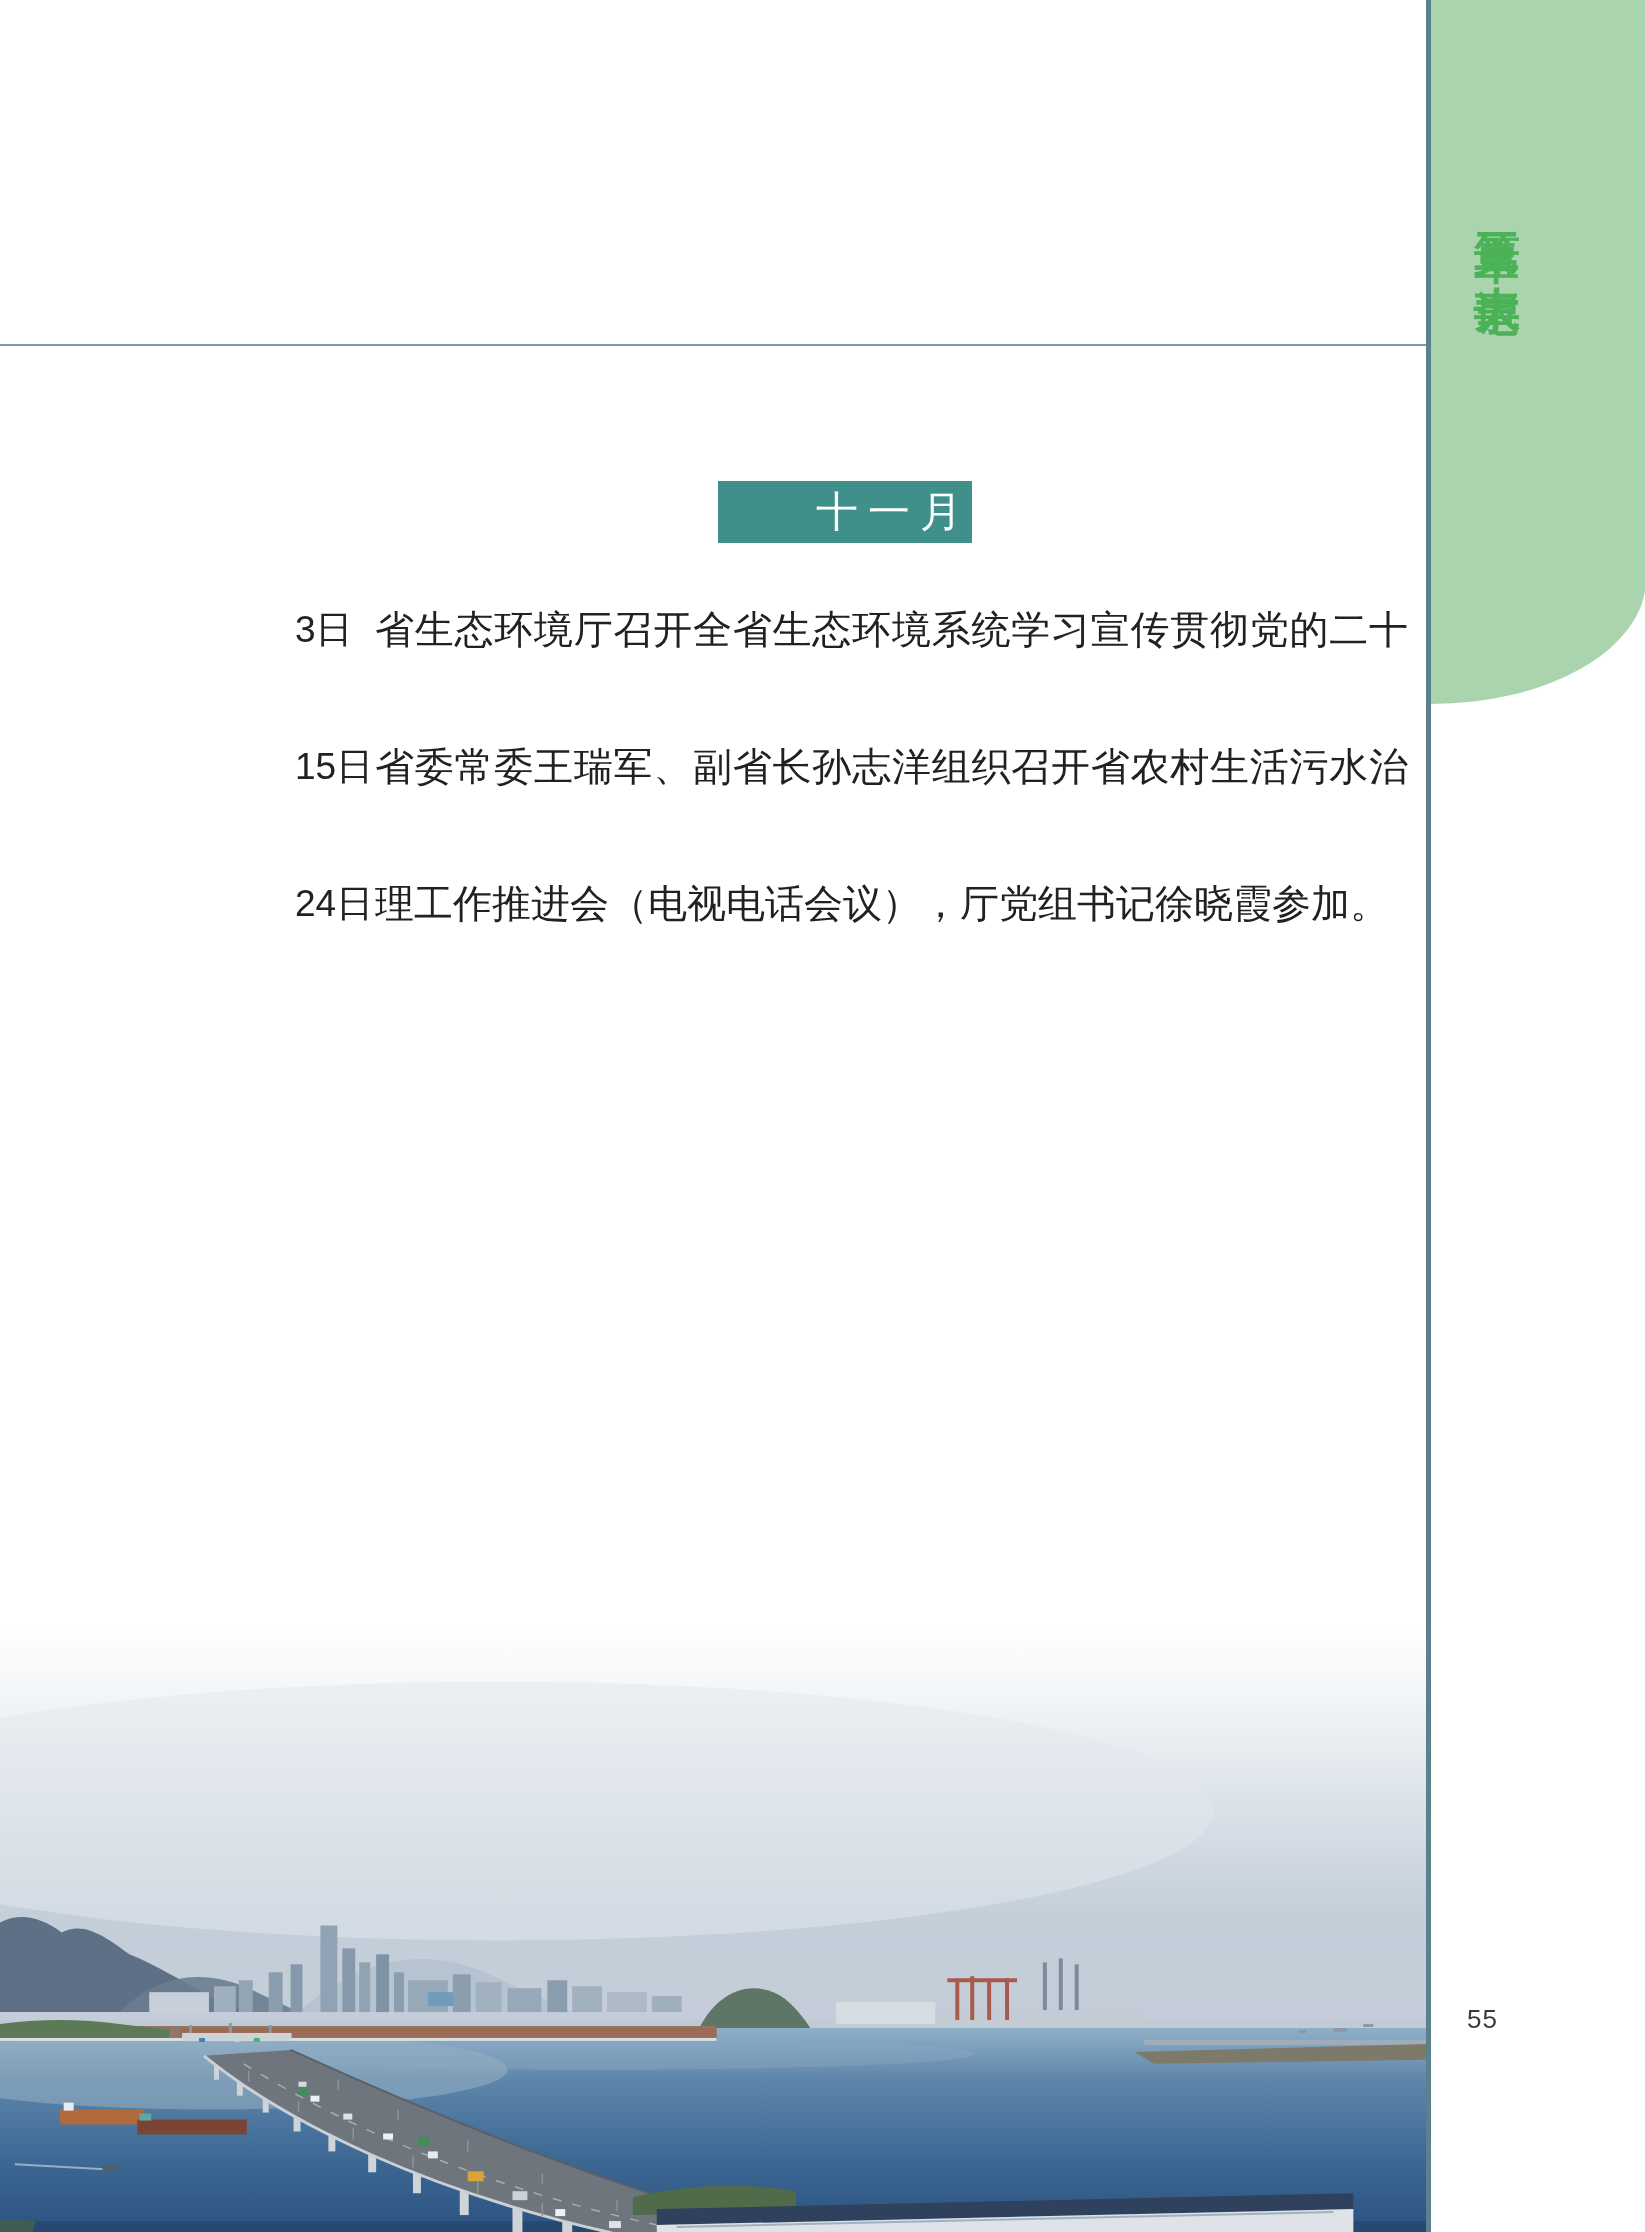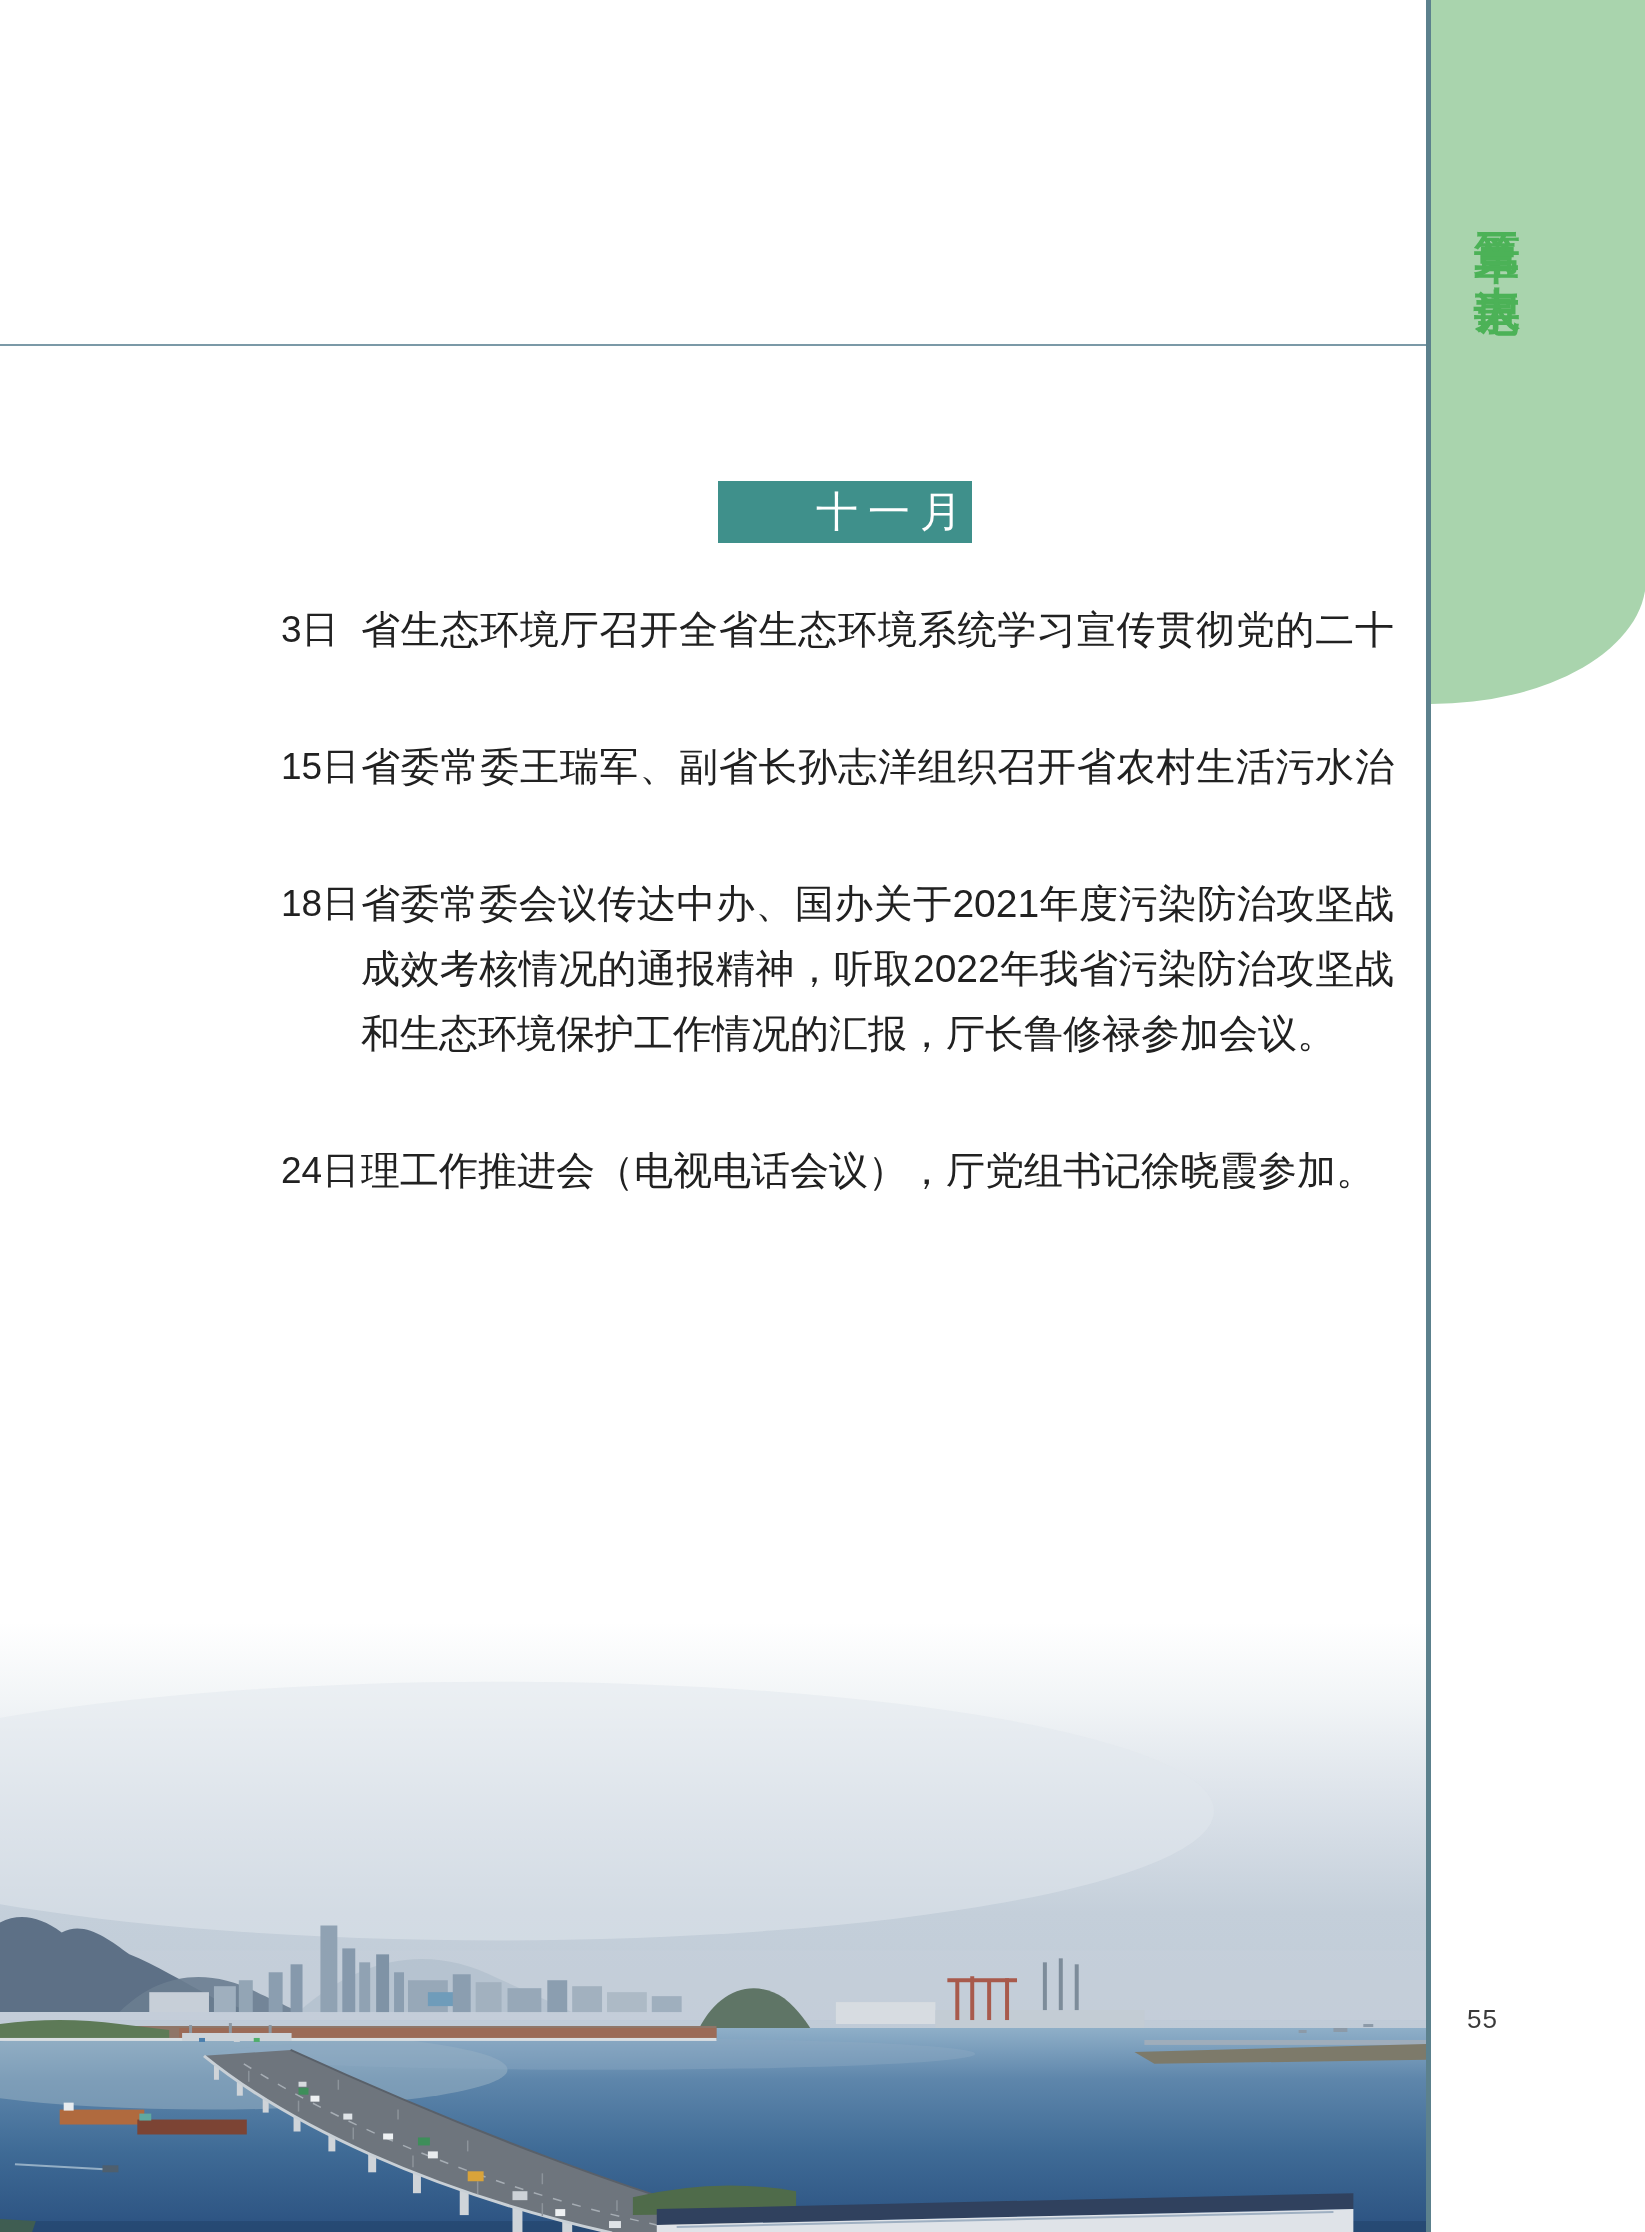--- a/index.html
+++ b/index.html
@@ -38,21 +38,21 @@
     position:absolute;left:718px;top:481px;width:254px;height:62px;
     background:#3f908b;color:#ffffff;
     font-size:42px;letter-spacing:10px;text-indent:10px;
     display:flex;align-items:center;justify-content:flex-end;
   }
   
   .entries{
     position:absolute;left:281px;top:597px;width:1112px;
     color:#212121;
   }
-  .entry{display:flex;margin-bottom:72px;}
+  .entry{display:flex;margin-bottom:72px;margin-left:14px;}
   .entry:last-child{margin-bottom:0;}
   .entry .date{
     width:80px;flex:0 0 80px;
     font-size:37px;line-height:65px;white-space:nowrap;
   }
   .entry .text{width:1033px;flex:0 0 1033px;font-size:39px;}
   .jline{line-height:65px;text-align:justify;}
   .jline.full{text-align-last:justify;}
   
   .page-number{
@@ -89,28 +89,20 @@
       </div>
     </div>
 
     <div class="entry">
       <div class="date">15日</div>
       <div class="text">
         <div class="jline full">省委常委王瑞军、副省长孙志洋组织召开省农村生活污水治</div>
       </div>
     </div>
 
-    <div class="entry">
-      <div class="date">18日</div>
-      <div class="text">
-        <div class="jline full">省委常委会议传达中办、国办关于2021年度污染防治攻坚战</div>
-        <div class="jline full">成效考核情况的通报精神，听取2022年我省污染防治攻坚战</div>
-        <div class="jline">和生态环境保护工作情况的汇报，厅长鲁修禄参加会议。</div>
-      </div>
-    </div>
 
     <div class="entry">
       <div class="date">24日</div>
       <div class="text">
         <div class="jline">理工作推进会（电视电话会议），厅党组书记徐晓霞参加。</div>
       </div>
     </div>
 
   </div>
 

